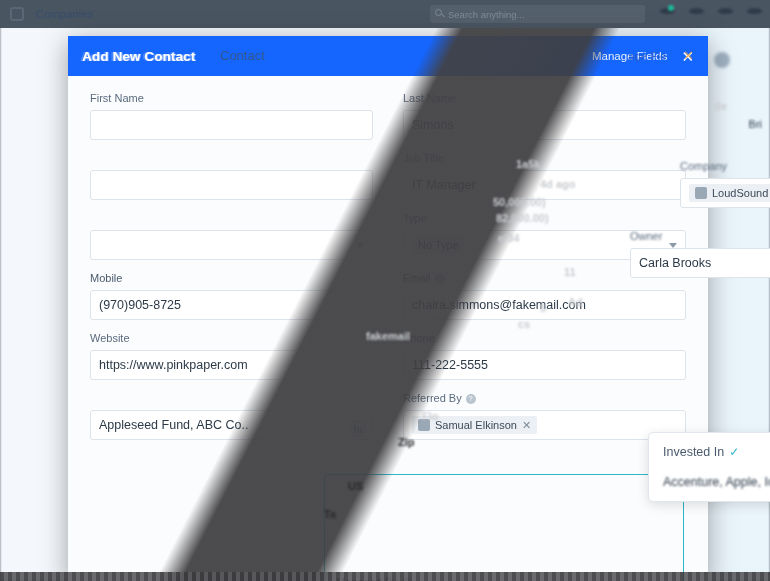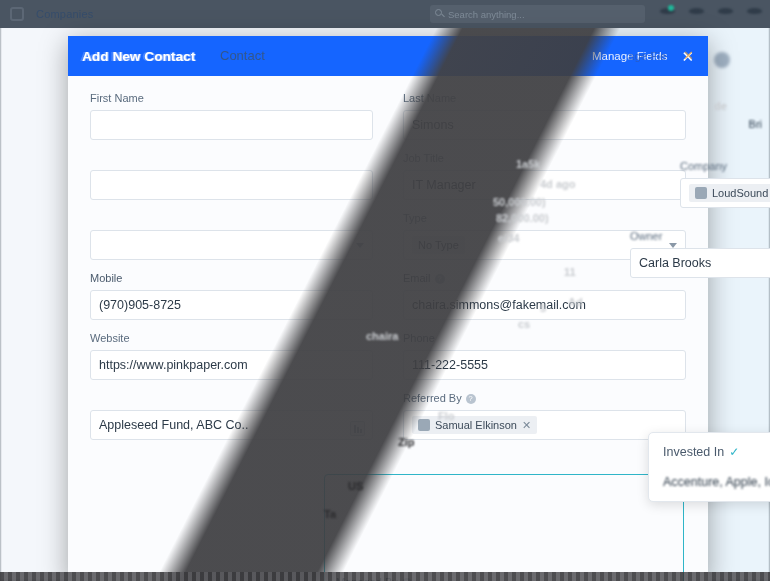--- a/index.html
+++ b/index.html
@@ -507,22 +507,22 @@
 
   <div class="smear"></div>
   <div class="smear-text" style="left:516px; top:158px;">1a5k</div>
   <div class="smear-text" style="left:540px; top:178px;">4d ago</div>
   <div class="smear-text" style="left:493px; top:196px;">50,000.00)</div>
   <div class="smear-text" style="left:496px; top:212px;">82,000.00)</div>
   <div class="smear-text" style="left:498px; top:232px;">e/34</div>
   <div class="smear-text" style="left:564px; top:266px;">11</div>
   <div class="smear-text" style="left:540px; top:302px;">5</div>
   <div class="smear-text" style="left:518px; top:318px;">cs</div>
-  <div class="smear-text" style="left:438px; top:410px;">Flo</div>
+  <div class="smear-text" style="left:422px; top:410px;">Flo</div>
   <div class="smear-text dk" style="left:348px; top:480px;">US</div>
   <div class="smear-text dk" style="left:324px; top:508px;">Ta</div>
   <div class="smear-text dk" style="left:398px; top:436px;">Zip</div>
   <div class="smear-text" style="left:714px; top:100px;">de</div>
   <div class="smear-text" style="left:568px; top:296px;">Ad</div>
-  <div class="smear-text" style="left:366px; top:330px;">chaira</div>
+  <div class="smear-text" style="left:366px; top:330px;">fakemail</div>
 
   <div class="bottom-strip"></div>
 </div>
 
 </body></html>

